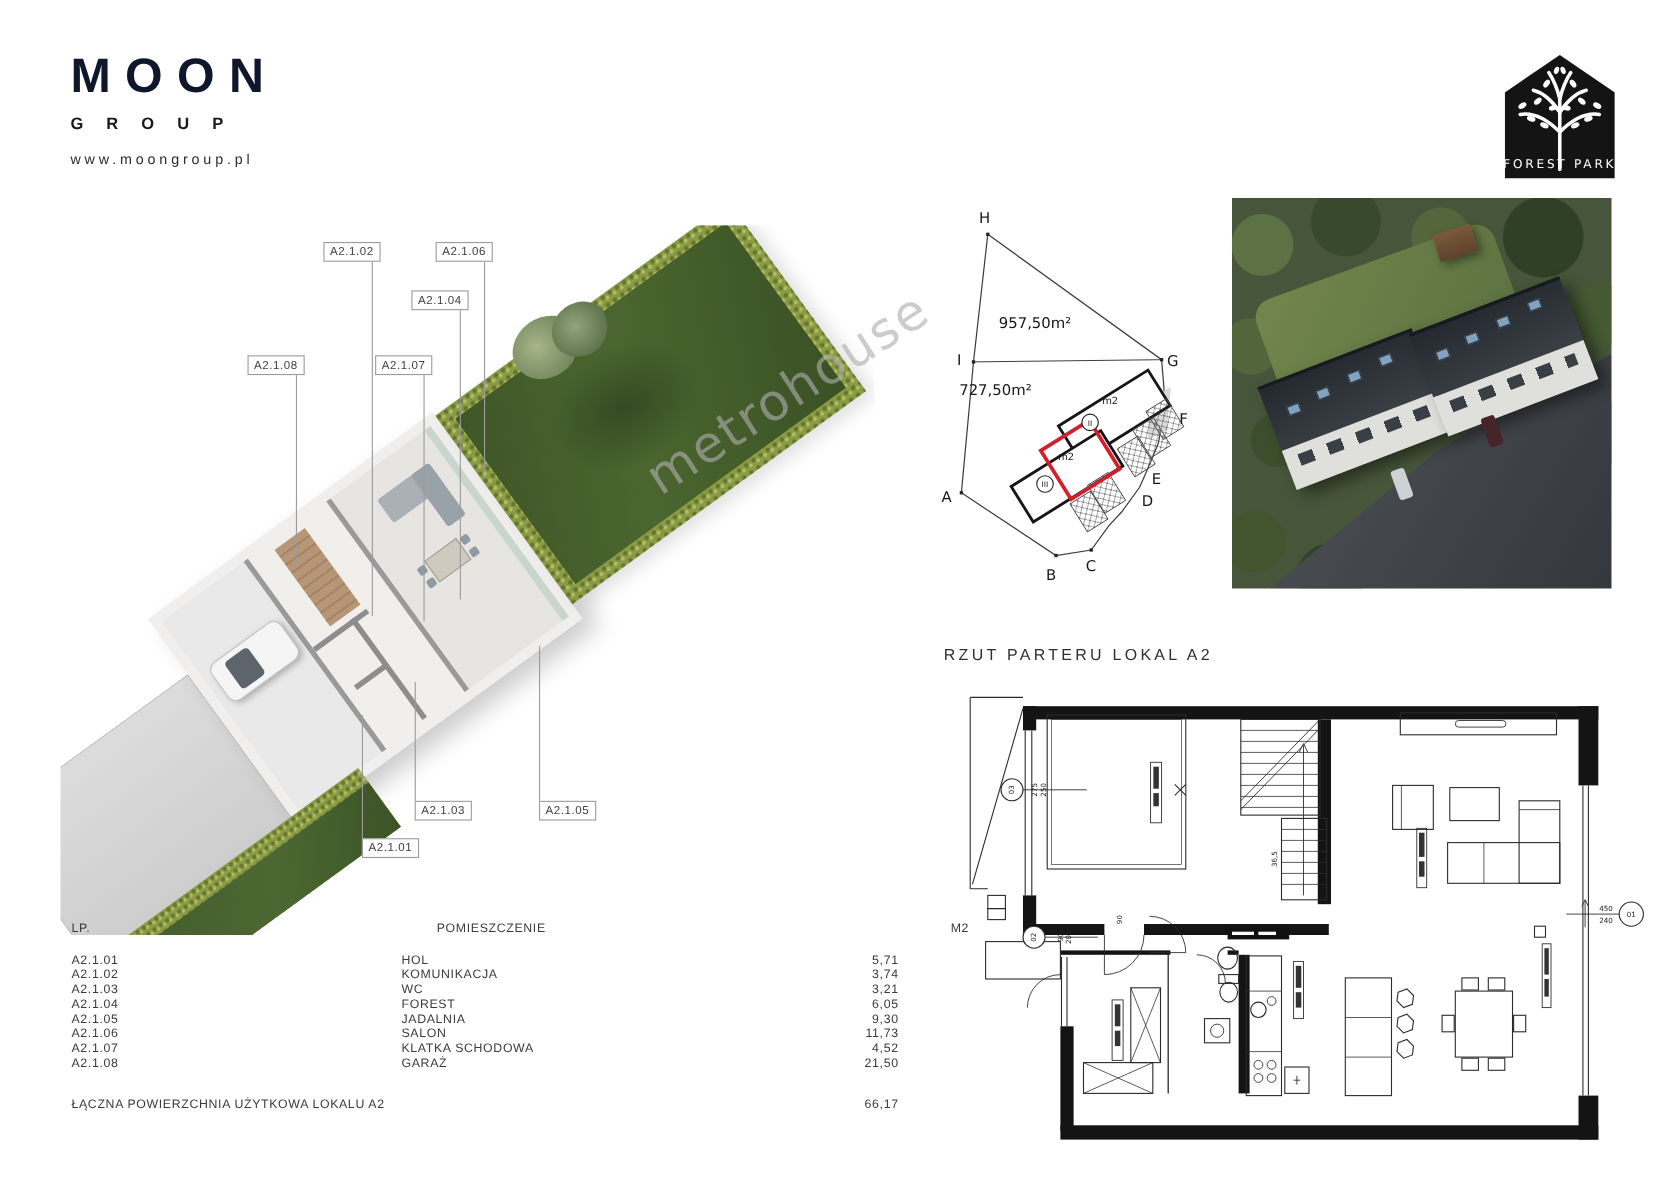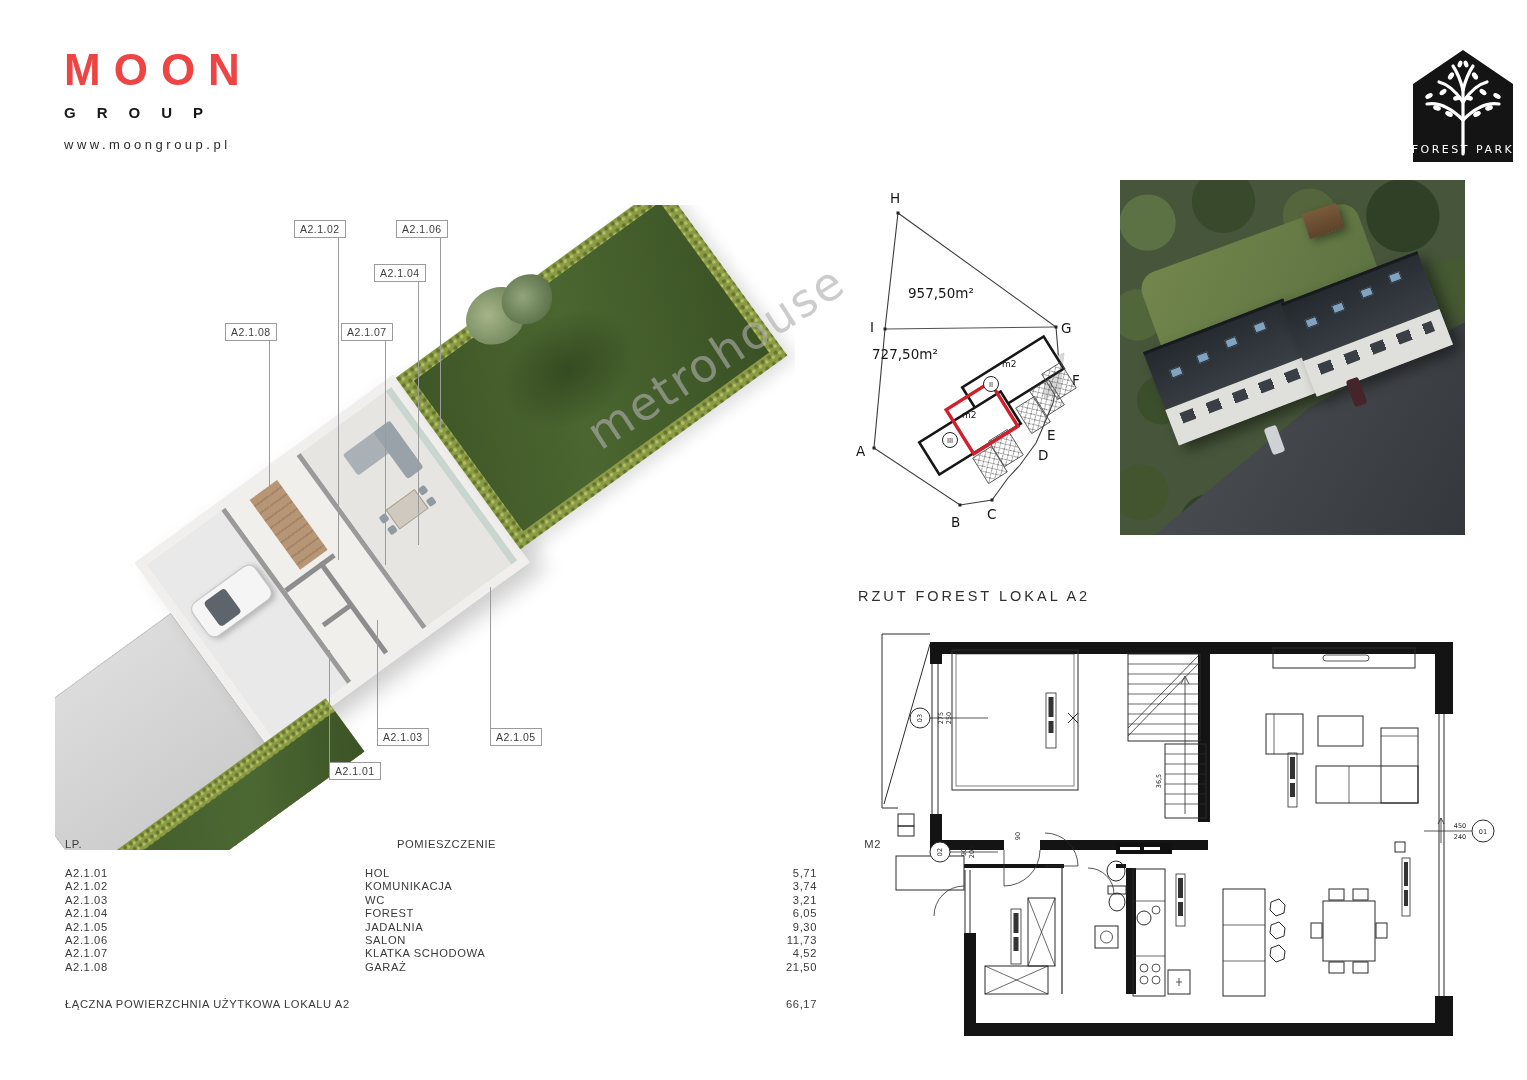--- a/index.html
+++ b/index.html
@@ -2,25 +2,25 @@
 <html><head>
 <meta charset="utf-8">
 <style>
   html,body{margin:0;padding:0;}
   body{width:1527px;height:1080px;background:#ffffff;position:relative;overflow:hidden;
        font-family:"Liberation Sans",sans-serif;color:#2e2e2e;}
   .abs{position:absolute;}
 
   
   .moon{left:64px;top:48px;}
-  .moon-name{font-size:44px;font-weight:800;letter-spacing:13px;color:#ef4444;line-height:1;text-align:center;}
+  .moon-name{font-size:44px;font-weight:800;letter-spacing:13px;color:#0f172a;line-height:1;text-align:center;}
   .moon-sub{font-size:15px;font-weight:700;letter-spacing:21px;color:#181818;margin-top:12px;}
   .moon-web{font-size:13px;letter-spacing:3.5px;color:#2b2b2b;margin-top:16px;}
 
-  .fp-logo{left:1368px;top:50px;width:92px;height:118px;margin-left:45px;}
+  .fp-logo{left:1368px;top:50px;width:92px;height:118px;}
 
   
   .iso{left:55px;top:205px;width:740px;height:645px;overflow:hidden;}
   .strip{position:absolute;left:-35px;top:468px;width:905px;height:235px;
          transform:rotate(-36deg);transform-origin:0px 115px;display:flex;align-items:flex-start;}
   .driveway{width:225px;height:165px;margin-top:62px;background:linear-gradient(180deg,#dcdcdc,#cdcdcd);
             box-shadow:inset 0 0 0 1px #c2c2c2;}
   .lawn2{position:absolute;left:-15px;top:222px;width:315px;height:66px;background:#8a9a45;
          background-image:radial-gradient(circle at 30% 40%, #67762f 1.5px, transparent 2.4px),
                           radial-gradient(circle at 72% 64%, #aebd5e 1.3px, transparent 2.2px);
@@ -301,21 +301,21 @@
       <div class="ph-face"></div>
     <div class="ph-sky" style="left:16px;top:24px;"></div>
       <div class="ph-sky" style="left:46px;top:20px;"></div>
     <div class="ph-sky" style="left:78px;top:16px;"></div>
       <div class="ph-sky" style="left:110px;top:12px;"></div>
   </div>
   <div class="ph-car" style="left:148px;top:246px;width:13px;height:28px;background:#cfd2d4;transform:rotate(-20deg);"></div>
   <div class="ph-car" style="left:230px;top:198px;width:13px;height:28px;background:#45242a;transform:rotate(-20deg);"></div>
 </div>
 
-<div class="abs rzut-title">RZUT FOREST LOKAL A2</div>
+<div class="abs rzut-title">RZUT PARTERU LOKAL A2</div>
 
 <svg class="abs floorplan" width="640" height="432" viewBox="0 0 640 432">
   <g fill="#141414" stroke="none">
     <rect x="62" y="24" width="523" height="12"></rect>
     <rect x="567" y="24" width="18" height="72"></rect>
     <rect x="567" y="378" width="18" height="40"></rect>
     <rect x="96" y="405" width="489" height="13"></rect>
     <rect x="96" y="315" width="12" height="95"></rect>
     <rect x="62" y="24" width="12" height="22"></rect>
     <rect x="62" y="196" width="12" height="36"></rect>

